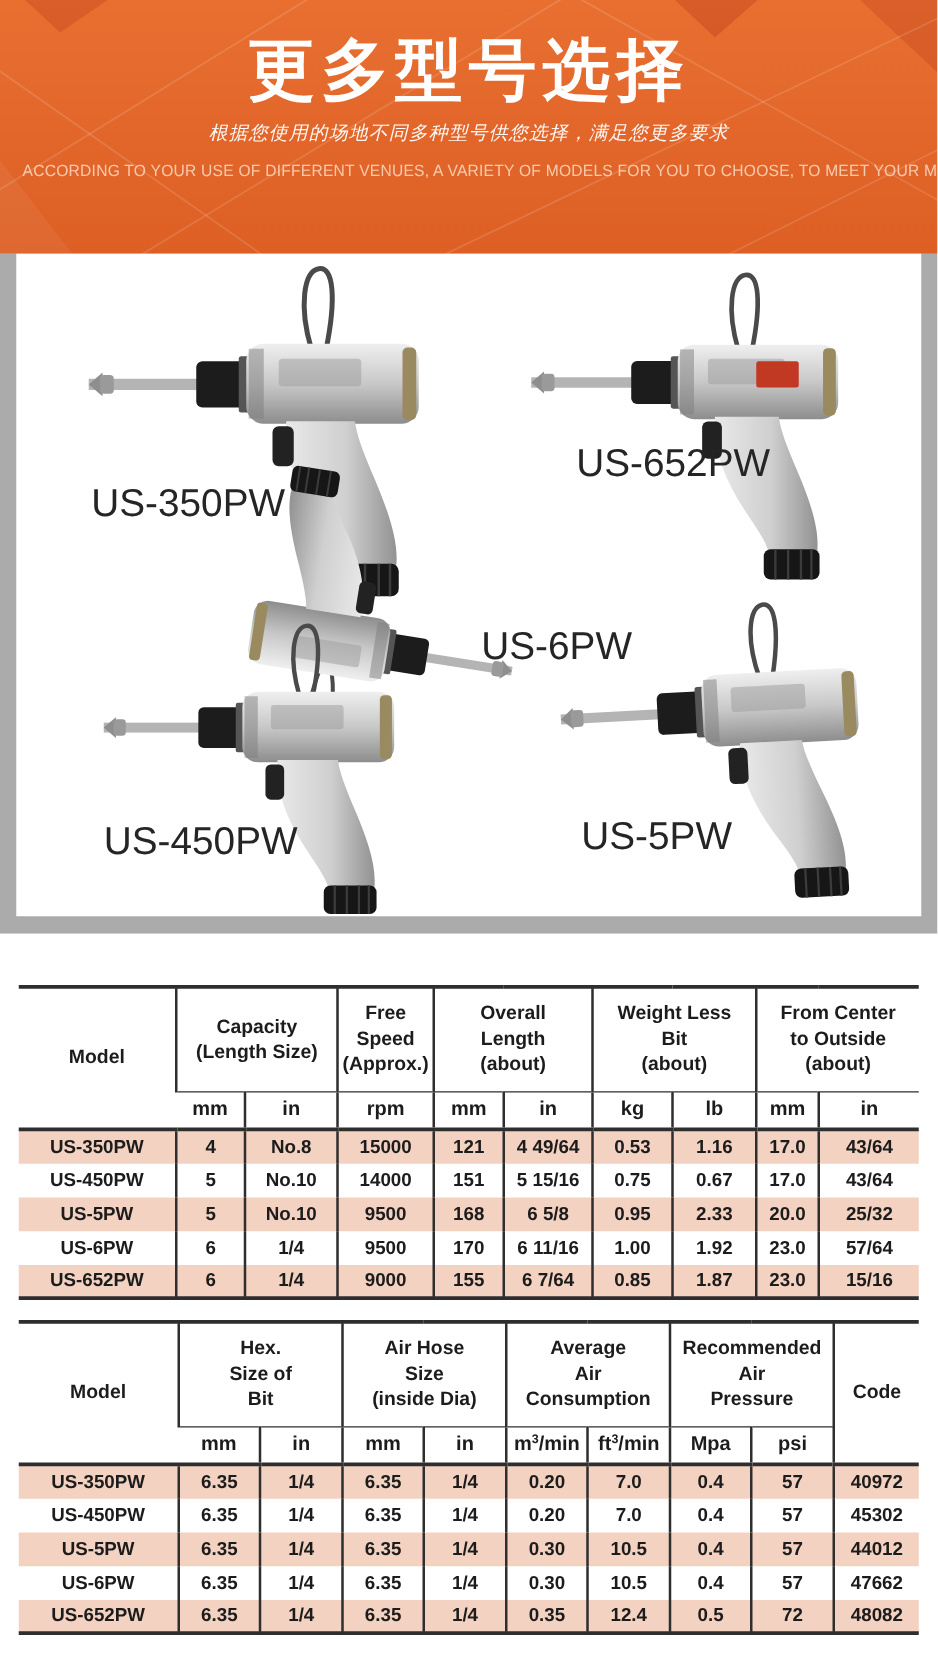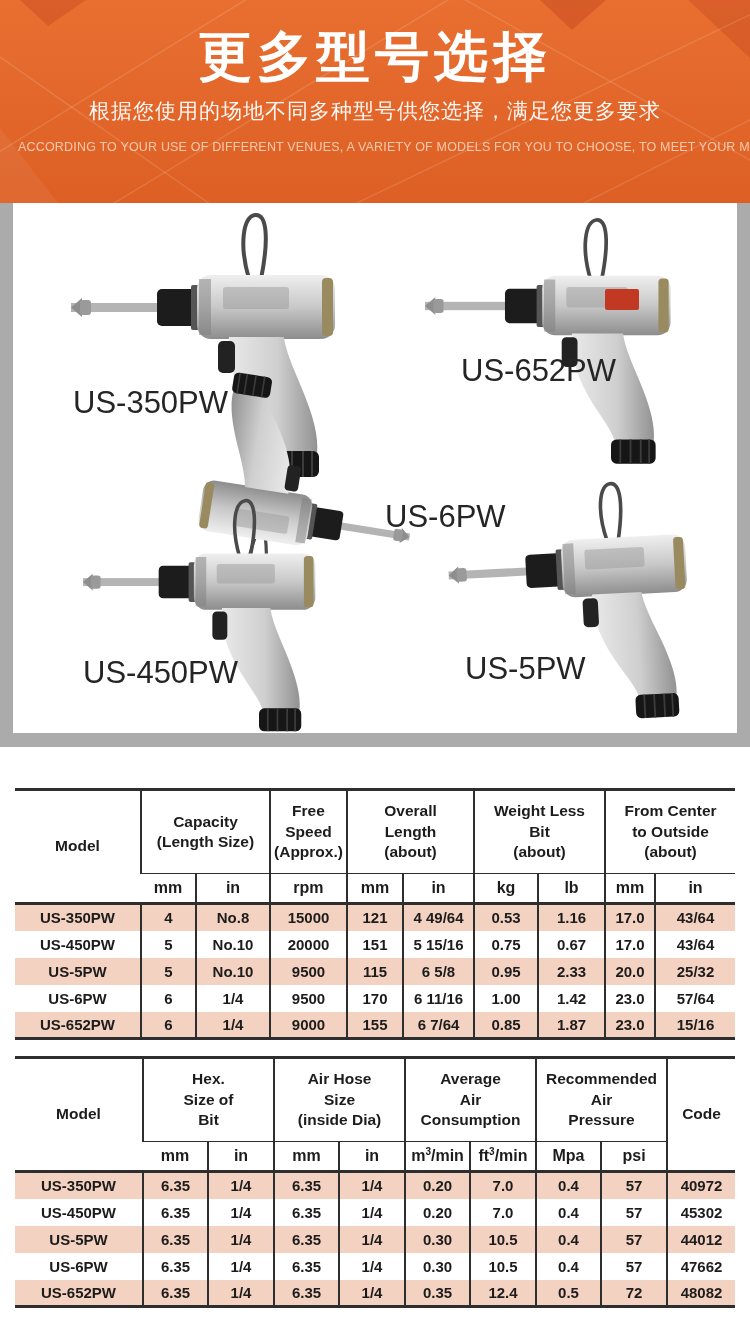--- a/index.html
+++ b/index.html
@@ -18,21 +18,21 @@
     overflow:hidden; text-align:center;
   }
   .hero svg.deco { position:absolute; inset:0; }
   .hero-title {
     position:relative; margin-top:24px;
     font-size:54px; font-weight:bold; color:#ffffff; letter-spacing:5px;
     line-height:1.2;
   }
   .hero-subtitle {
     position:relative; margin-top:8px;
-    font-size:21px; color:rgba(255,255,255,0.95); letter-spacing:1px;
+    font-size:15px; color:rgba(255,255,255,0.95); letter-spacing:1px;font-style:italic;
   }
   .hero-tagline {
     position:relative; margin-top:12px; white-space:nowrap;
   }
   .hero-tagline span {
     display:inline-block; transform:scaleX(0.96); transform-origin:center;
     font-size:13px; letter-spacing:0.2px; color:rgba(255,226,204,0.8);
   }
 
   
@@ -206,49 +206,49 @@
             <td>4 49/64</td>
             <td>0.53</td>
             <td>1.16</td>
             <td>17.0</td>
             <td>43/64</td>
           </tr>
           <tr class="">
             <td>US-450PW</td>
             <td>5</td>
             <td>No.10</td>
-            <td>20000</td>
+            <td>14000</td>
             <td>151</td>
             <td>5 15/16</td>
             <td>0.75</td>
             <td>0.67</td>
             <td>17.0</td>
             <td>43/64</td>
           </tr>
           <tr class="hl">
             <td>US-5PW</td>
             <td>5</td>
             <td>No.10</td>
             <td>9500</td>
-            <td>115</td>
+            <td>168</td>
             <td>6 5/8</td>
             <td>0.95</td>
             <td>2.33</td>
             <td>20.0</td>
             <td>25/32</td>
           </tr>
           <tr class="">
             <td>US-6PW</td>
             <td>6</td>
             <td>1/4</td>
             <td>9500</td>
             <td>170</td>
             <td>6 11/16</td>
             <td>1.00</td>
-            <td>1.42</td>
+            <td>1.92</td>
             <td>23.0</td>
             <td>57/64</td>
           </tr>
           <tr class="hl">
             <td>US-652PW</td>
             <td>6</td>
             <td>1/4</td>
             <td>9000</td>
             <td>155</td>
             <td>6 7/64</td>

